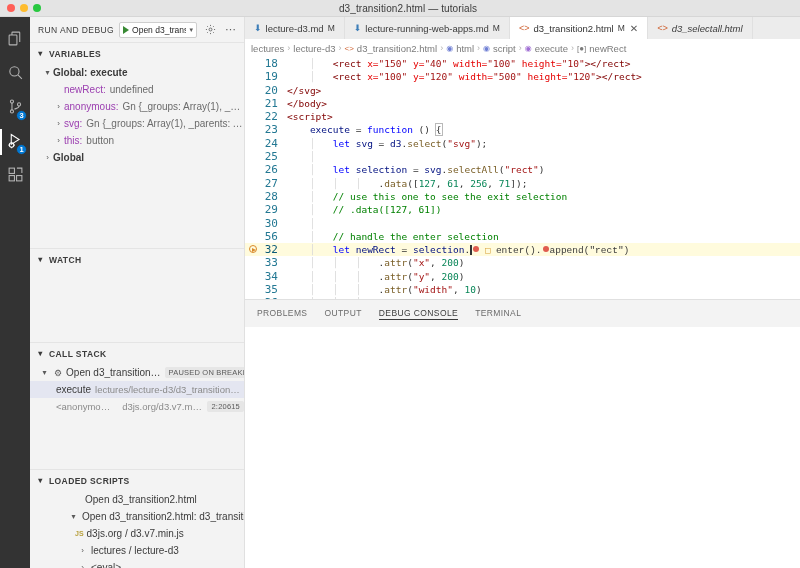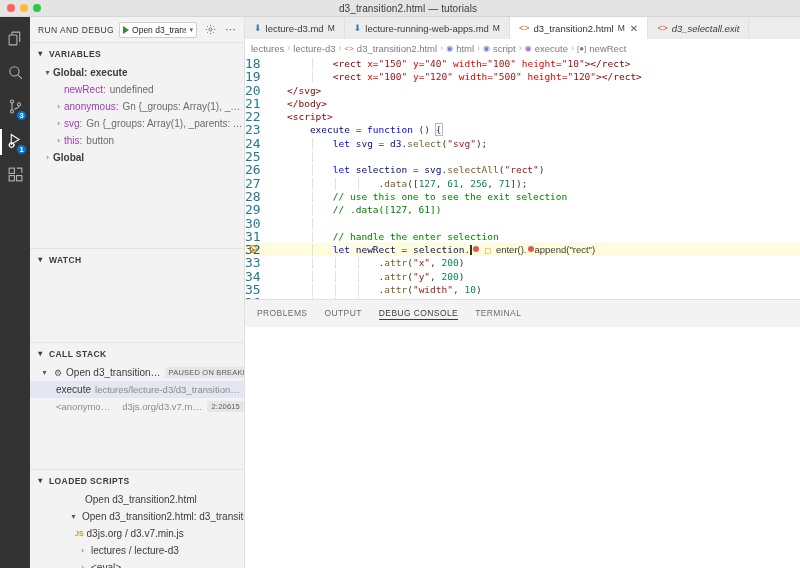--- a/index.html
+++ b/index.html
@@ -126,22 +126,22 @@
   .bc-ico.gray { color: #7b7b7b; }
 
   
   .code {
     flex: 1; position: relative; overflow: hidden; background: #ffffff;
     font-family: "DejaVu Sans Mono", monospace; font-size: 9.5px; line-height: 13.3px;
   }
   .cline { display: flex; height: 13.3px; align-items: center; white-space: pre; position: relative; }
   .cline.hl { background: #fffbdd; }
   .gutter {
-    width: 40px; flex: 0 0 40px; padding-right: 7px;
-    color: #237893; font-size: 13px; position: relative;
+    width: 40px; flex: 0 0 40px; text-align: right; padding-right: 7px;
+    color: #237893; font-size: 11px; position: relative;
   }
   .cline.hl .gutter { color: #0b5a78; }
   .bp-dot {
     position: absolute; left: 4px; top: 2.2px; width: 8px; height: 8px; border-radius: 50%;
     border: 1.6px solid #d98a2b;
   }
   .bp-dot::after {
     content:""; position:absolute; left: 2.4px; top: 1.4px; width:0;height:0;
     border-left: 4px solid #d98a2b; border-top: 2.5px solid transparent; border-bottom: 2.5px solid transparent;
   }
@@ -154,21 +154,21 @@
   .tk-var { color: #001080; }
   .tk-fn { color: #795e26; }
   .tk-num { color: #098658; }
   .tk-com { color: #008000; }
   .tk-plain { color: #333333; }
   .tk-brace { color: #333333; }
   .brace-box { outline: 1px solid #b9b9b9; }
   .cursor { display: inline-block; width: 1.5px; height: 10px; background: #333; vertical-align: -2px; }
   .ghost-dot { display: inline-block; width: 6px; height: 6px; border-radius: 50%; background: #e05c4e; vertical-align: 1px; margin: 0 1px; }
   .ghost-sq { display: inline-block; color: #d8a13a; font-size: 9px; }
-  .ghost-txt { color: #3b3b3b; font-family: Liberation Sans, sans-serif; font-size: 9.5px; }
+  .ghost-txt { color: #3b3b3b; font-family: Liberation Mono, monospace; font-size: 9.5px; }
 
   
   .panel { height: 28px; flex: 0 0 28px; border-top: 1px solid #e0e0e0; background: #f3f3f3; display: flex; align-items: center; gap: 17px; padding-left: 12px; }
   .p-tab { font-size: 8.5px; letter-spacing: .4px; color: #6b6b6b; position: relative; height: 28px; display: flex; align-items: center; }
   .p-tab.active { color: #3b3b3b; }
   .p-tab.active::after { content:""; position:absolute; left:0; right:0; bottom: 7px; height: 1px; background: #3b3b3b; }
   .panel-body { flex: 1; background: #fff; }
 </style>
 </head>
 <body>
@@ -366,21 +366,21 @@
           <span class="tab-mod">M</span>
         </div>
         <div class="tab active">
           <span class="tab-ico html">&lt;&gt;</span>
           <span>d3_transition2.html</span>
           <span class="tab-mod">M</span>
           <span class="tab-x">✕</span>
         </div>
         <div class="tab preview">
           <span class="tab-ico html">&lt;&gt;</span>
-          <span>d3_selectall.exit</span>
+          <span>d3_selectall.html</span>
         </div>
         <div class="tabs-filler"></div>
       </div>
 
       <div class="breadcrumb">
         <span>lectures</span>
         <span class="bc-sep">›</span>
         <span>lecture-d3</span>
         <span class="bc-sep">›</span>
         <span class="bc-ico ang">&lt;&gt;</span>
@@ -406,21 +406,21 @@
           <div class="cline"><div class="gutter">21</div><div class="ctext"><span class="tk-tag">&lt;/body&gt;</span></div></div>
           <div class="cline"><div class="gutter">22</div><div class="ctext"><span class="tk-tag">&lt;script&gt;</span></div></div>
           <div class="cline"><div class="gutter">23</div><div class="ctext"><span class="indg">    </span><span class="tk-var">execute</span><span class="tk-plain"> = </span><span class="tk-kw">function</span><span class="tk-plain"> () </span><span class="tk-brace brace-box">{</span></div></div>
           <div class="cline"><div class="gutter">24</div><div class="ctext"><span class="indg">    </span><span class="indg">│   </span><span class="tk-kw">let</span><span class="tk-plain"> </span><span class="tk-var">svg</span><span class="tk-plain"> = </span><span class="tk-var">d3</span><span class="tk-plain">.</span><span class="tk-fn">select</span><span class="tk-plain">(</span><span class="tk-strr">"svg"</span><span class="tk-plain">);</span></div></div>
           <div class="cline"><div class="gutter">25</div><div class="ctext"><span class="indg">    </span><span class="indg">│   </span></div></div>
           <div class="cline"><div class="gutter">26</div><div class="ctext"><span class="indg">    </span><span class="indg">│   </span><span class="tk-kw">let</span><span class="tk-plain"> </span><span class="tk-var">selection</span><span class="tk-plain"> = </span><span class="tk-var">svg</span><span class="tk-plain">.</span><span class="tk-fn">selectAll</span><span class="tk-plain">(</span><span class="tk-strr">"rect"</span><span class="tk-plain">)</span></div></div>
           <div class="cline"><div class="gutter">27</div><div class="ctext"><span class="indg">    </span><span class="indg">│   </span><span class="indg">│   </span><span class="indg">│   </span><span class="tk-plain">.</span><span class="tk-fn">data</span><span class="tk-plain">([</span><span class="tk-num">127</span><span class="tk-plain">, </span><span class="tk-num">61</span><span class="tk-plain">, </span><span class="tk-num">256</span><span class="tk-plain">, </span><span class="tk-num">71</span><span class="tk-plain">]);</span></div></div>
           <div class="cline"><div class="gutter">28</div><div class="ctext"><span class="indg">    </span><span class="indg">│   </span><span class="tk-com">// use this one to see the exit selection</span></div></div>
           <div class="cline"><div class="gutter">29</div><div class="ctext"><span class="indg">    </span><span class="indg">│   </span><span class="tk-com">// .data([127, 61])</span></div></div>
           <div class="cline"><div class="gutter">30</div><div class="ctext"><span class="indg">    </span><span class="indg">│   </span></div></div>
-          <div class="cline"><div class="gutter">31</div><div class="ctext"><span class="indg">    </span><span class="indg">│   </span><span class="tk-com">// handle the enter selection</span></div></div>
+          <div class="cline"><div class="gutter">56</div><div class="ctext"><span class="indg">    </span><span class="indg">│   </span><span class="tk-com">// handle the enter selection</span></div></div>
           <div class="cline hl"><div class="gutter">32<span class="bp-dot"></span></div><div class="ctext"><span class="indg">    </span><span class="indg">│   </span><span class="tk-kw">let</span><span class="tk-plain"> </span><span class="tk-var">newRect</span><span class="tk-plain"> = </span><span class="tk-var">selection</span><span class="tk-plain">.</span><span class="cursor"></span><span class="ghost-dot"></span><span class="ghost-sq"> □ </span><span class="ghost-txt">enter().</span><span class="ghost-dot"></span><span class="ghost-txt">append("rect")</span></div></div>
           <div class="cline"><div class="gutter">33</div><div class="ctext"><span class="indg">    </span><span class="indg">│   </span><span class="indg">│   </span><span class="indg">│   </span><span class="tk-plain">.</span><span class="tk-fn">attr</span><span class="tk-plain">(</span><span class="tk-strr">"x"</span><span class="tk-plain">, </span><span class="tk-num">200</span><span class="tk-plain">)</span></div></div>
           <div class="cline"><div class="gutter">34</div><div class="ctext"><span class="indg">    </span><span class="indg">│   </span><span class="indg">│   </span><span class="indg">│   </span><span class="tk-plain">.</span><span class="tk-fn">attr</span><span class="tk-plain">(</span><span class="tk-strr">"y"</span><span class="tk-plain">, </span><span class="tk-num">200</span><span class="tk-plain">)</span></div></div>
           <div class="cline"><div class="gutter">35</div><div class="ctext"><span class="indg">    </span><span class="indg">│   </span><span class="indg">│   </span><span class="indg">│   </span><span class="tk-plain">.</span><span class="tk-fn">attr</span><span class="tk-plain">(</span><span class="tk-strr">"width"</span><span class="tk-plain">, </span><span class="tk-num">10</span><span class="tk-plain">)</span></div></div>
           <div class="cline"><div class="gutter">36</div><div class="ctext"><span class="indg">    </span><span class="indg">│   </span><span class="indg">│   </span><span class="indg">│   </span><span class="tk-plain">.</span><span class="tk-fn">attr</span><span class="tk-plain">(</span><span class="tk-strr">"height"</span><span class="tk-plain">, </span><span class="tk-num">10</span><span class="tk-plain">)</span></div></div>
         </div>
 
       <div class="panel">
         <div class="p-tab">PROBLEMS</div>
         <div class="p-tab">OUTPUT</div>

